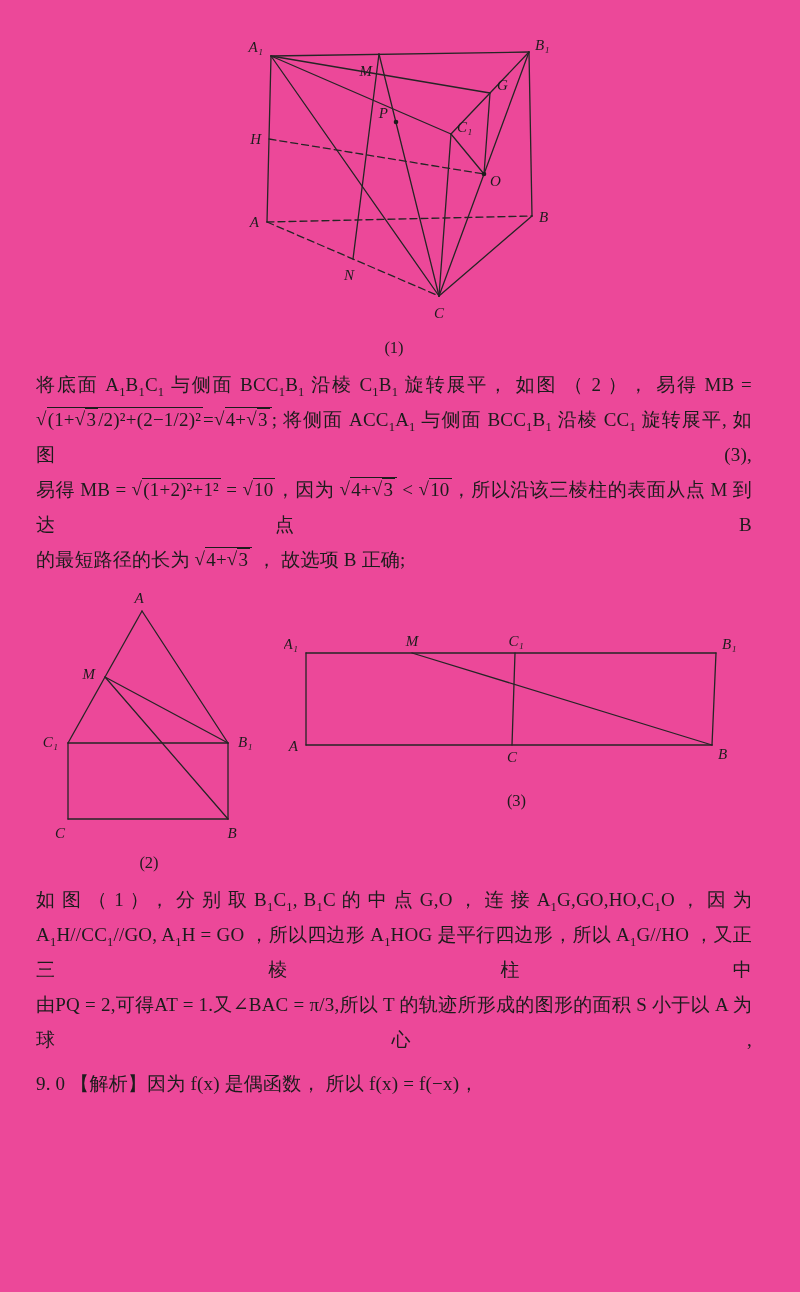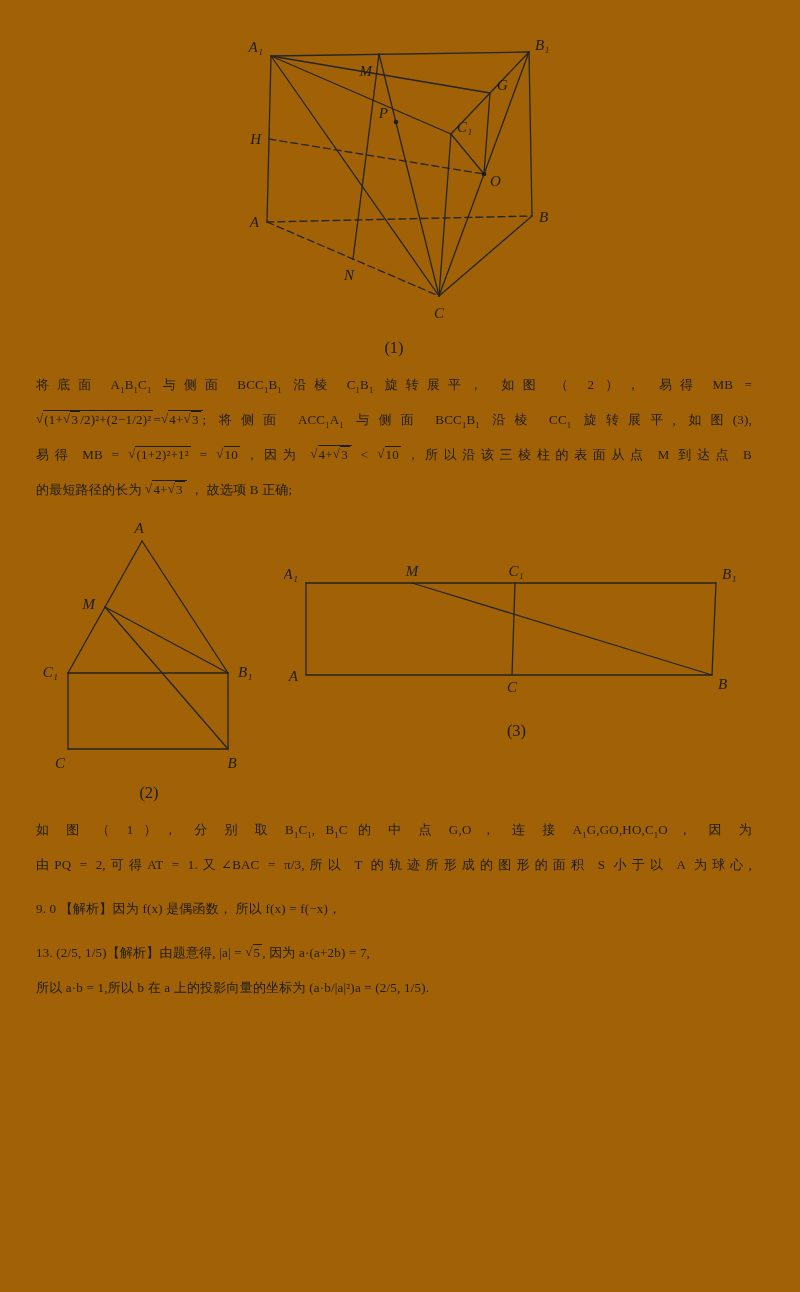--- a/index.html
+++ b/index.html
@@ -1,18 +1,18 @@
 <!DOCTYPE html>
 <html><head>
 <meta charset="utf-8">
 <style>
   html,body{margin:0;padding:0;background:#d9d9d9;}
   .page{
     width:800px;height:1292px;box-sizing:border-box;
-    margin:0 auto;background:#a16207;color:#1c1c1c;
+    margin:0 auto;background:#ec4899;color:#1c1c1c;
     padding:34px 48px 20px 36px;overflow:hidden;
     font-family:"Liberation Serif","DejaVu Serif",serif;
   }
   
   .figwrap{text-align:center;}
   .fig1wrap{width:330px;margin:0 auto;}
   svg{display:block;}
   .edge{stroke:#252525;stroke-width:1.3;fill:none;stroke-linecap:round;}
   .edge.dashed{stroke-dasharray:7 4;}
   .dot{fill:#1c1c1c;}
@@ -25,21 +25,21 @@
     font-family:"Liberation Serif","DejaVu Serif",serif;
   }
   .figs-row{display:flex;align-items:flex-start;margin-top:14px;padding-left:4px;gap:26px;}
   .fig2col{width:218px;}
   .fig2col .caption{margin-top:10px;}
   .fig3col{margin-top:42px;}
   .fig3col .caption{margin-top:26px;}
   
   .para{margin-top:9px;}
   .tline{
-    font-size:13px;line-height:35px;
+    font-size:19px;line-height:35px;
     text-align:justify;text-align-last:justify;
     letter-spacing:0.2px;white-space:normal;
   }
   .tline.final{text-align:justify;text-align-last:left;}
   sub{font-size:66%;line-height:0;}
   
   .rad{white-space:nowrap;}
   .rs{display:inline-block;transform:translateY(-1px);}
   .rb{display:inline-block;border-top:1.4px solid #1c1c1c;padding:0 2px 0 1px;line-height:1.2;}
 </style>
@@ -138,25 +138,22 @@
         <text class="vlabel" x="228" y="129" text-anchor="middle">C</text>
         <text class="vlabel" x="434" y="126" text-anchor="start">B</text>
       </svg>
       <div class="caption">(3)</div>
     </div>
 
   </div>
 
   <div class="para">
     <div class="tline">如 图 （ 1 ）， 分 别 取 B<sub>1</sub>C<sub>1</sub>, B<sub>1</sub>C 的 中 点 G,O ， 连 接 A<sub>1</sub>G,GO,HO,C<sub>1</sub>O ， 因 为</div>
+    <div class="tline">A<sub>1</sub>H//CC<sub>1</sub>//GO, A<sub>1</sub>H = GO ，所以四边形 A<sub>1</sub>HOG 是平行四边形，所以 A<sub>1</sub>G//HO ，又正三棱柱中</div>
     <div class="tline">由PQ = 2,可得AT = 1.又∠BAC = π/3,所以 T 的轨迹所形成的图形的面积 S 小于以 A 为球心,</div>
   </div>
 
   <div class="para">
     <div class="tline final">9. 0 【解析】因为 f(x) 是偶函数， 所以 f(x) = f(−x)，</div>
   </div>
 
-  <div class="para">
-    <div class="tline final">13. (2/5, 1/5)【解析】由题意得, |a| = <span class="rad"><span class="rs">√</span><span class="rb">5</span></span>, 因为 a·(a+2b) = 7,</div>
-    <div class="tline final">所以 a·b = 1,所以 b 在 a 上的投影向量的坐标为 (a·b/|a|²)a = (2/5, 1/5).</div>
-  </div>
 
 </div>
 
 </body></html>

